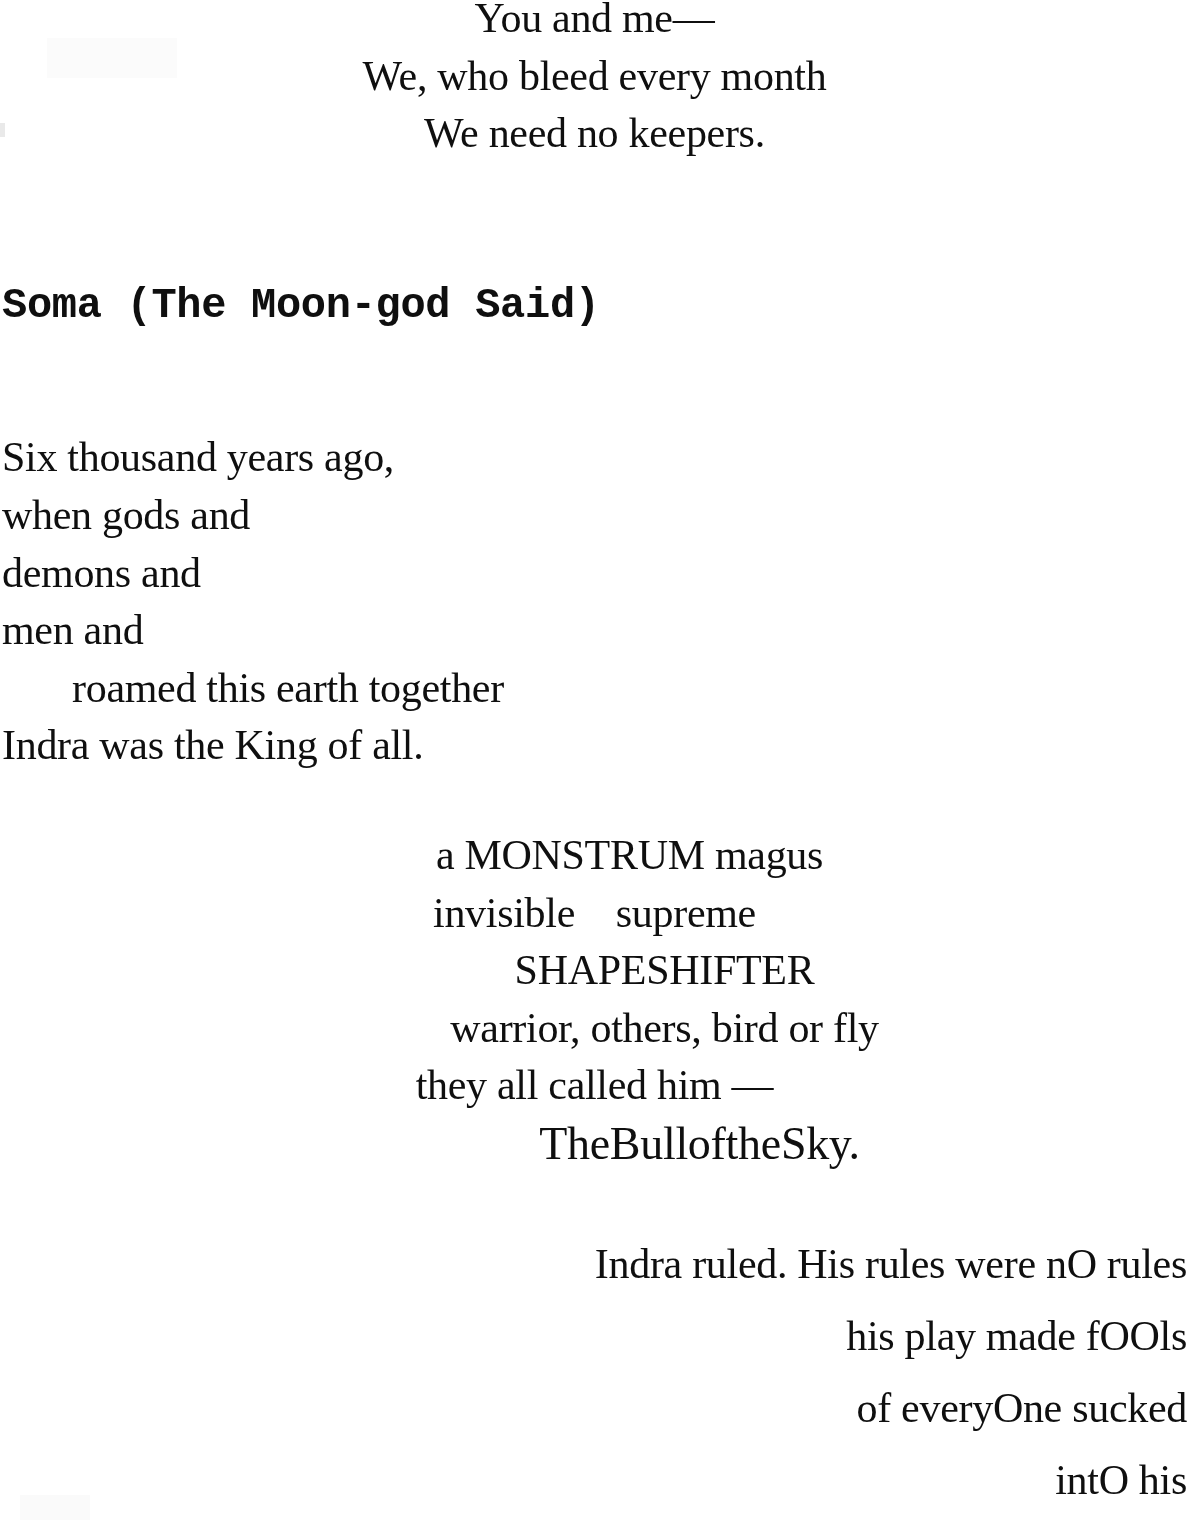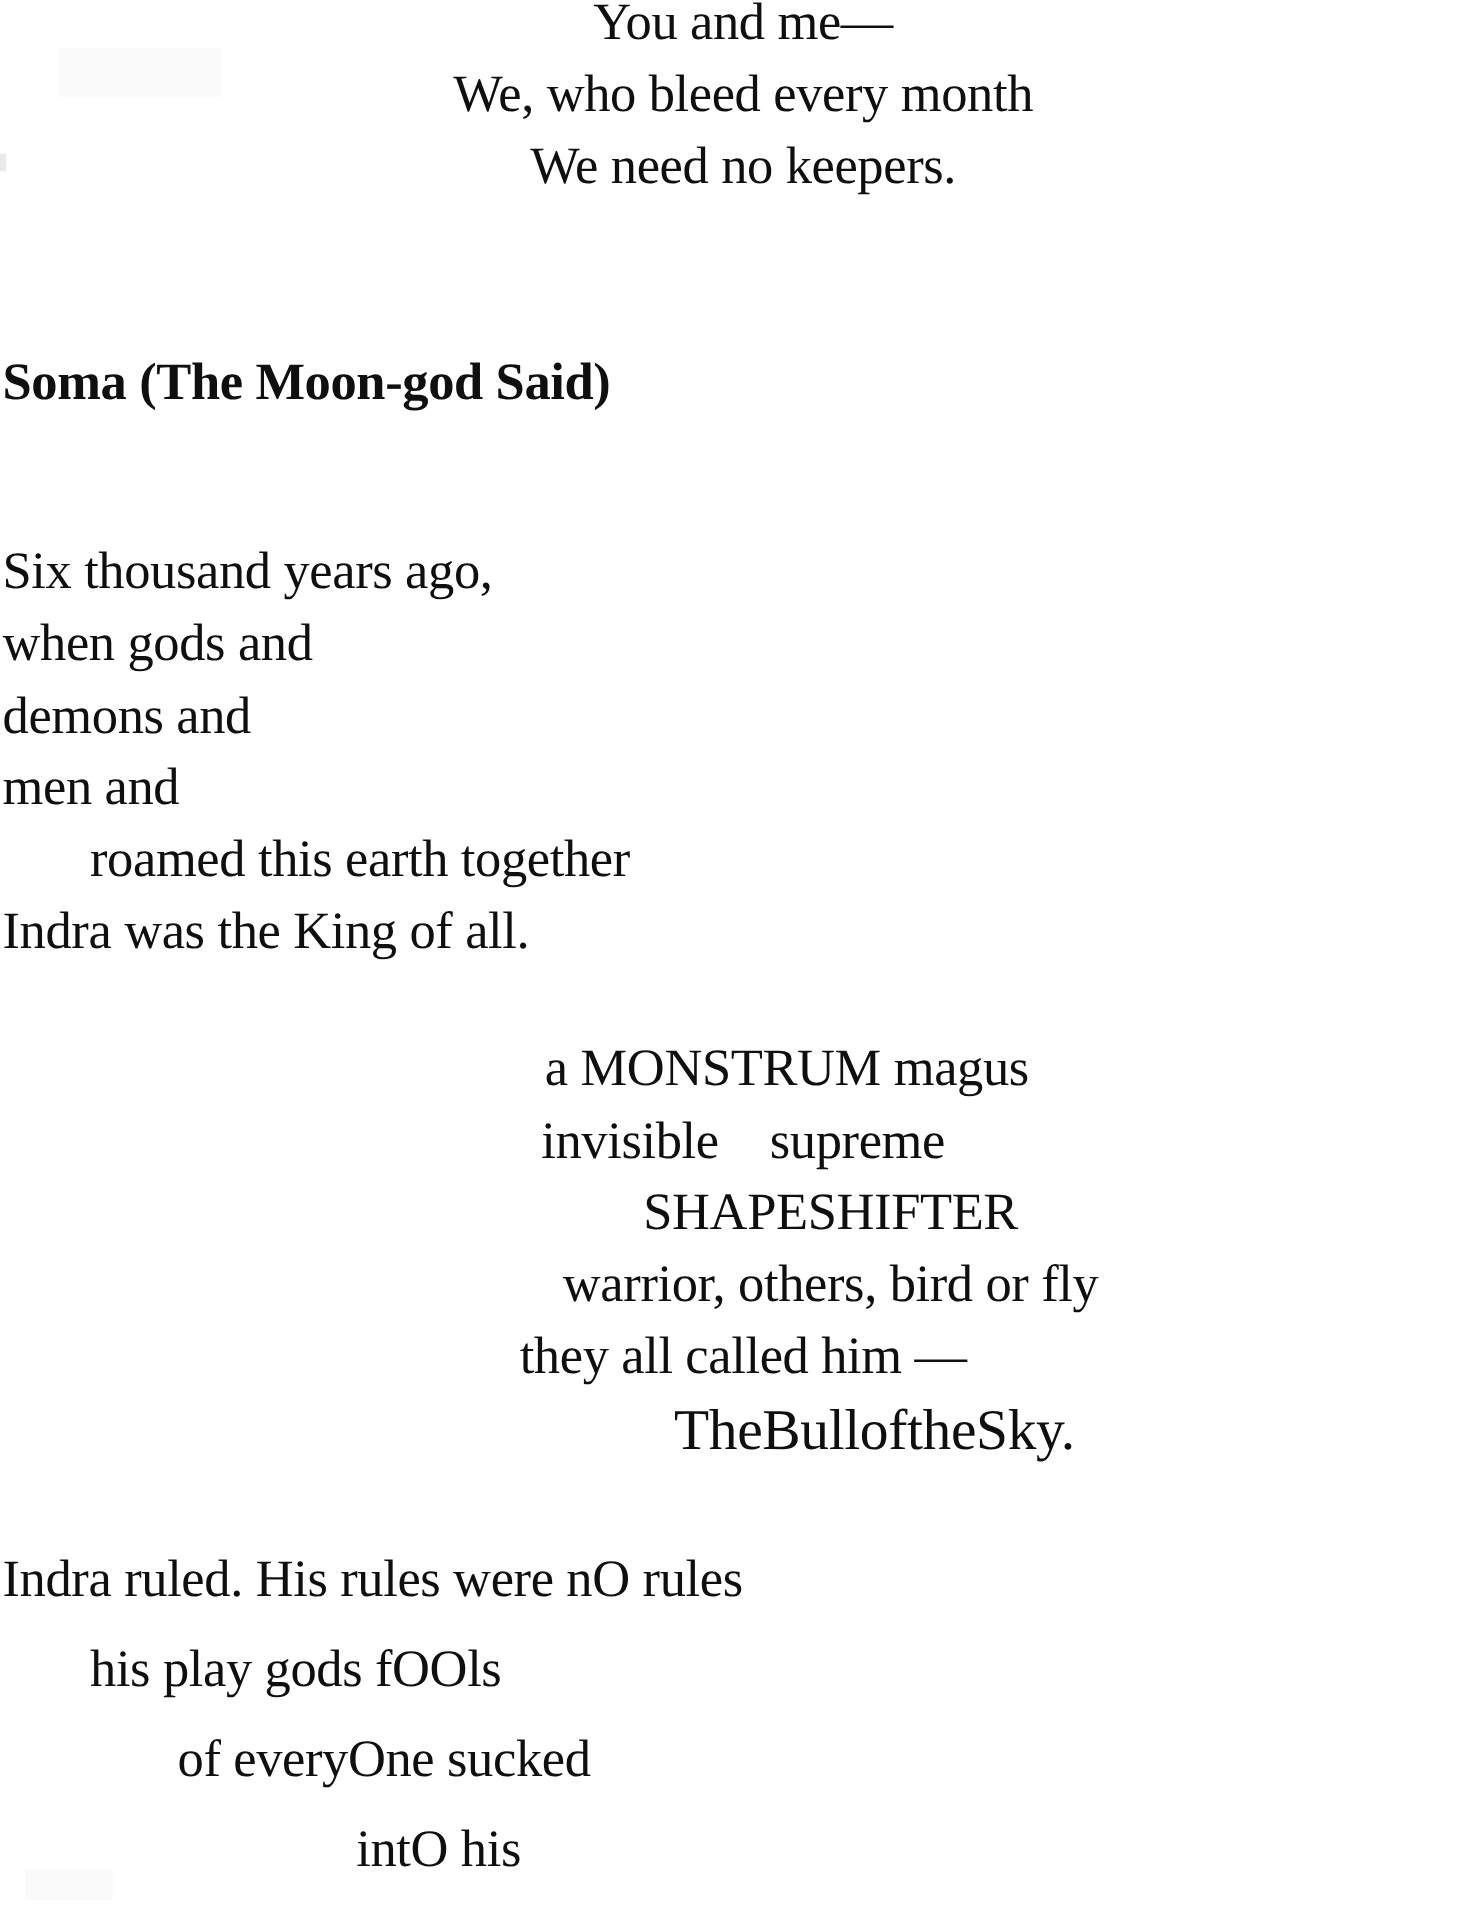--- a/index.html
+++ b/index.html
@@ -30,25 +30,26 @@
   }
   .epigraph {
     margin-top: -10px;
     text-align: center;
   }
   .heading {
     margin: 115px 0 0 0;
     font-size: 42px;
     line-height: 57.6px;
     font-weight: bold;
+    font-family: Liberation Mono, monospace;
   }
   .stanza-1 { margin-top: 94px; }
   .stanza-2 { margin-top: 52px; text-align: center; }
   .stanza-3 { margin-top: 55px; }
-  .stanza-3 .line { line-height: 72px; }
+  .stanza-3 .line { line-height: 72px; text-align: right; }
   .ind-1 { padding-left: 70px; }
   .ind-2 { padding-left: 140px; }
   .ind-3 { padding-left: 210px; }
   .ind-4 { padding-left: 283px; }
   .big-line { font-size: 46px; }
   
   .artifact {
     position: absolute;
     pointer-events: none;
   }
@@ -98,18 +99,18 @@
     <div class="line ind-1">a MONSTRUM magus</div>
     <div class="line">invisible    supreme</div>
     <div class="line ind-2">SHAPESHIFTER</div>
     <div class="line ind-2">warrior, others, bird or fly</div>
     <div class="line">they all called him —</div>
     <div class="line ind-3 big-line">TheBulloftheSky.</div>
   </div>
 
   <div class="stanza stanza-3">
     <div class="line">Indra ruled. His rules were nO rules</div>
-    <div class="line ind-1">his play gods fOOls</div>
+    <div class="line ind-1">his play made fOOls</div>
     <div class="line ind-2">of everyOne sucked</div>
     <div class="line ind-4">intO his</div>
   </div>
 
 </div>
 
 </body></html>

